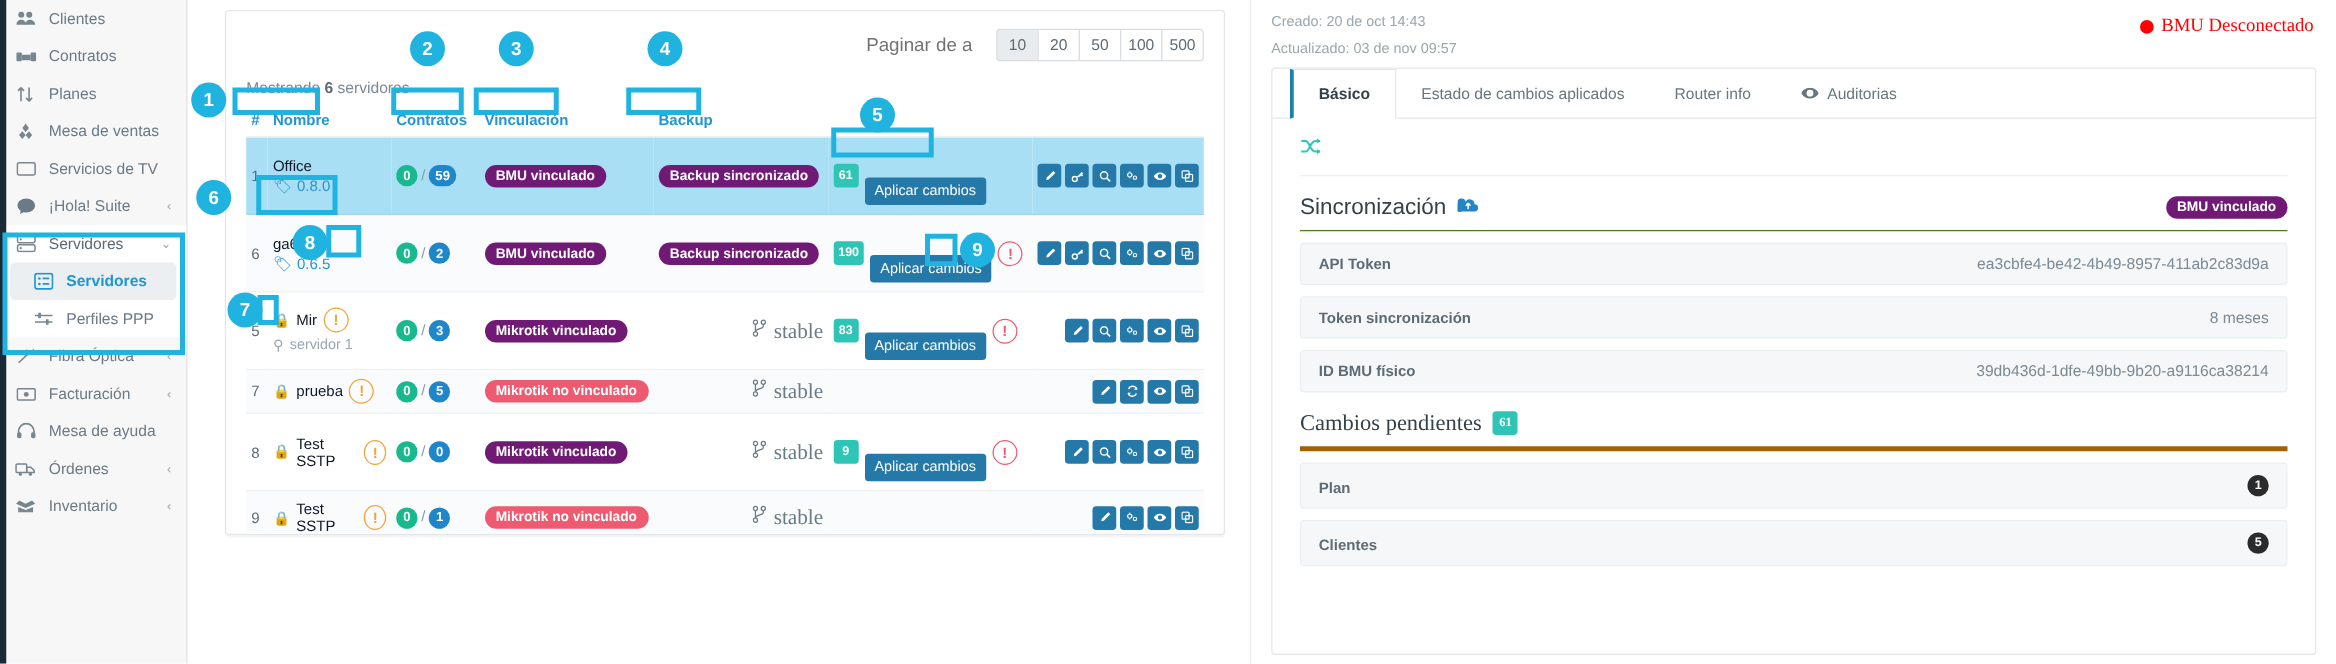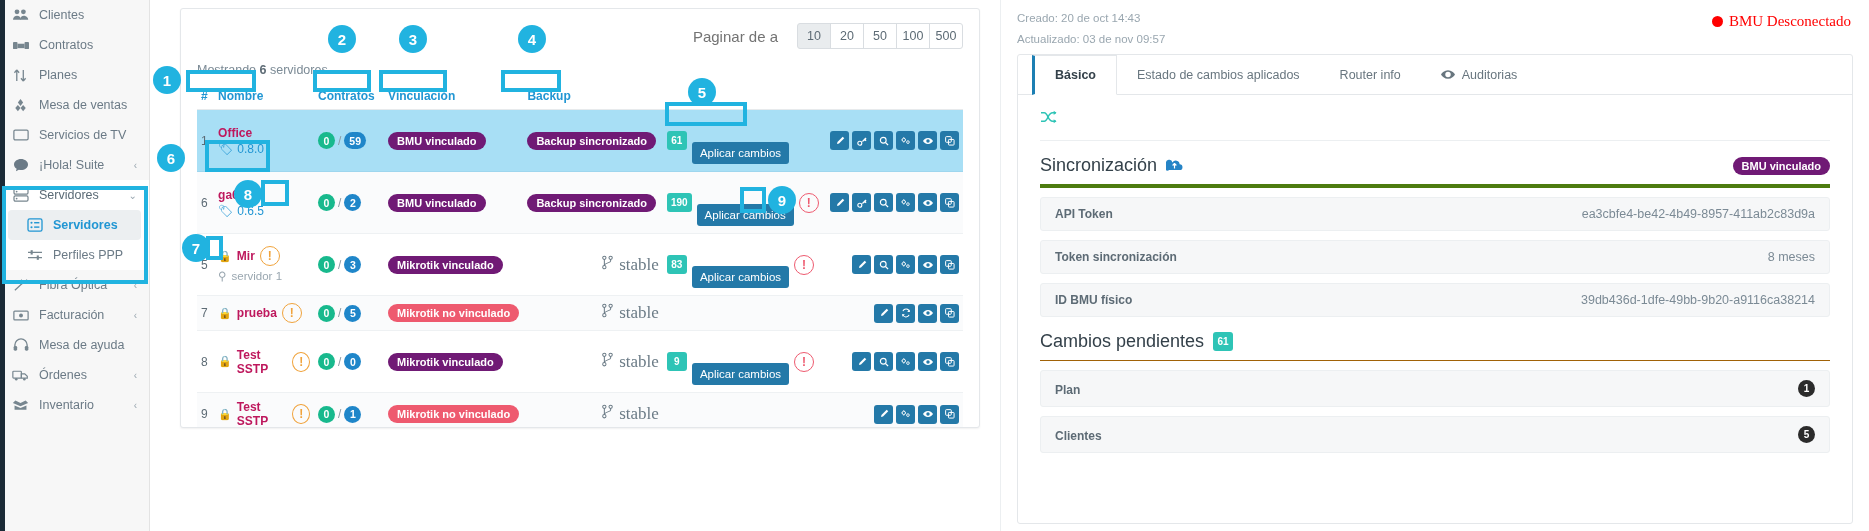--- a/index.html
+++ b/index.html
@@ -88,21 +88,21 @@
     padding: 6px 4px; border-bottom: 1px solid #e7eaec; white-space:nowrap;
   }
   table.srv td {
     padding: 7px 4px; font-size:12px; color:#5d6b75;
     border-bottom: 1px solid #eef1f3; vertical-align: middle;
   }
   tr.row-sel td { background:#a8dff5; border-bottom-color:#9ed6ee; }
   tr.row-alt td { background:#fafbfc; }
 
   .c-idx { width: 22px; color:#8b99a3; font-size:11.5px; }
-  .nm { font-weight:bold; color:#be185d; font-size:12px; }
+  .nm { font-weight:normal; color:#0f172a; font-size:12px; }
   .ver { color:#2196d3; font-size:12px; margin-top:2px; display:flex; align-items:center; gap:4px;}
   .loc { color:#9aa7b0; font-size:11.5px; margin-top:3px; display:flex; align-items:center; gap:5px;}
 
   .dot-badge {
     display:inline-flex; align-items:center; justify-content:center;
     min-width:17px; height:17px; padding:0 5px; border-radius:9px;
     color:#fff; font-size:10.5px; font-weight:bold;
   }
   .d-green { background:#18b98d; }
   .d-blue  { background:#1f86c9; }
@@ -173,21 +173,21 @@
     display:flex; align-items:center; gap:7px;
   }
   .tab.active {
     color:#34414a; font-weight:bold; border:1px solid #e4e7ea; border-bottom:1px solid #fff;
     border-left: 3px solid #1c7fb3; margin-bottom:-1px; background:#fff;
   }
   .panel-body { padding: 14px 22px; }
   .shuffle { color:#2ec4b6; font-size:18px; padding-bottom:10px; border-bottom:1px solid #eceff1;}
   .sec-title {
     display:flex; align-items:center; gap:9px; font-size:18px; color:#34414a;
-    padding: 14px 0 8px 0; border-bottom:4px solid #4d7c0f; position:relative;
+    padding: 14px 0 8px 0; border-bottom:1px solid #4d7c0f; position:relative;
   }
   .sec-title .cloud { color:#2584c6; font-size:15px; }
   .sec-title .pill { position:absolute; right:0; }
   .sec-title .cnt-badge { font-size:10px; }
   .kv {
     display:flex; align-items:flex-end; justify-content:space-between;
     background:#f6f7f8; border:1px solid #eceff1; border-radius:3px;
     padding: 9px 14px; margin-top: 9px;
   }
   .kv .k { font-size:12px; font-weight:bold; color:#5d6b75; }
@@ -818,21 +818,21 @@
             <div class="kv">
               <span class="k">Token sincronización</span>
               <span class="v">8 meses</span>
             </div>
             <div class="kv">
               <span class="k">ID BMU físico</span>
               <span class="v">39db436d-1dfe-49bb-9b20-a9116ca38214</span>
             </div>
           </div>
 
-        <div class="sec-title" style="border-bottom:1px solid #a16207;">
+        <div class="sec-title" style="border-bottom:4px solid #a16207;font-family:Liberation Serif, serif;">
           <span>Cambios pendientes</span>
           <span class="cnt-badge">61</span>
         </div>
 
         <div id="pending">
             <div class="kv">
               <span class="k">Plan</span>
               <span class="dark-badge">1</span>
             </div>
             <div class="kv">

